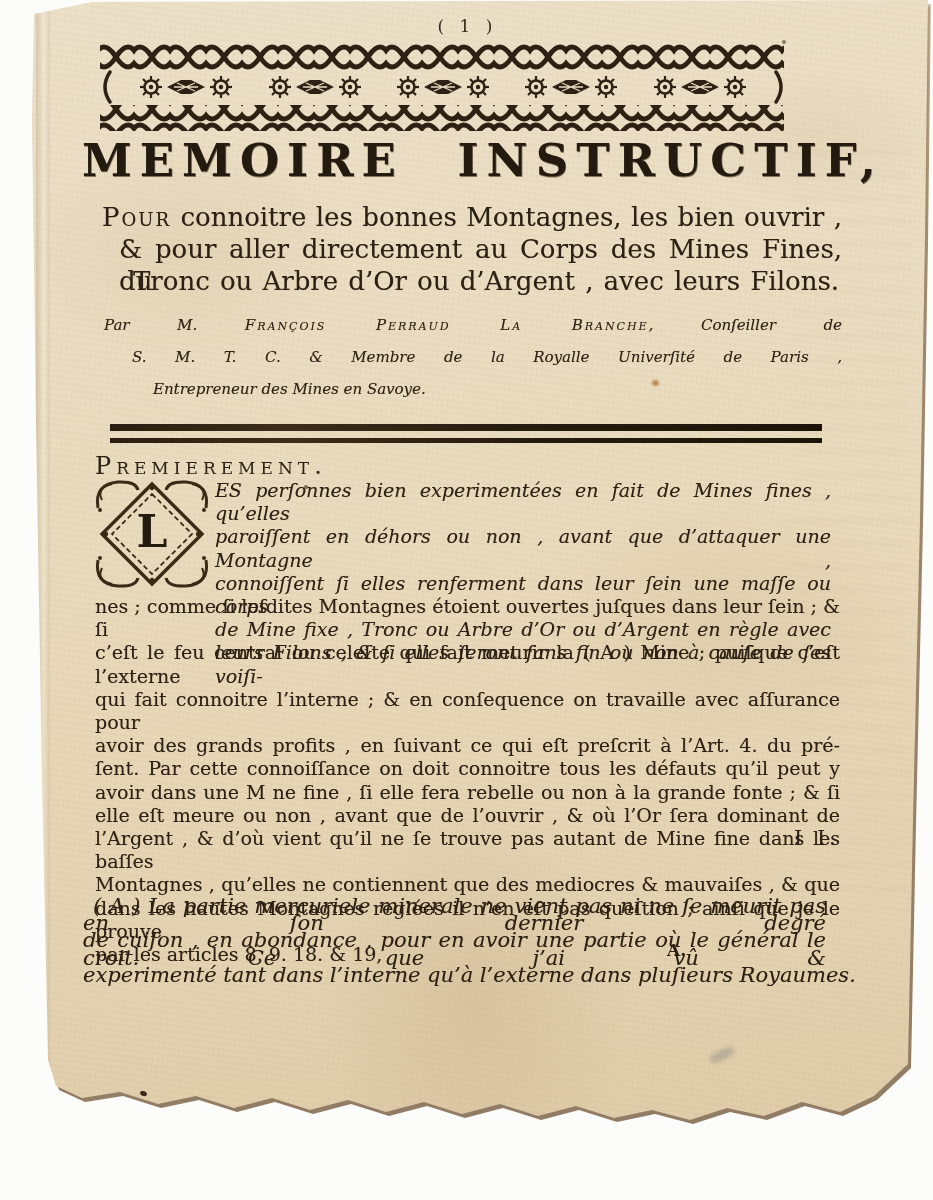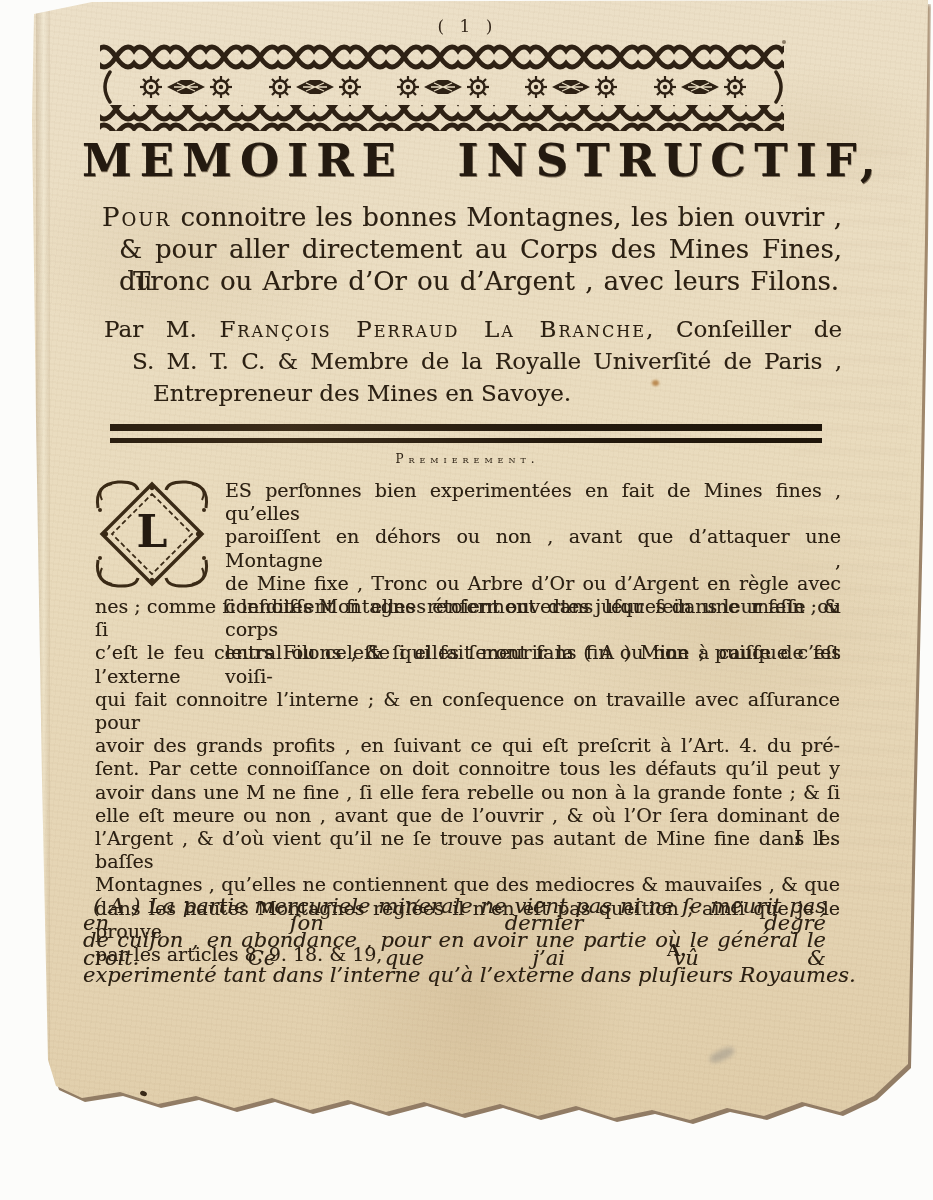--- a/index.html
+++ b/index.html
@@ -46,37 +46,37 @@
 
   .main-title{left:60px;top:134px;width:772px;text-align:center;white-space:nowrap;
     font-size:45px;font-weight:700;letter-spacing:8px;word-spacing:30px;color:#241a10;
     text-shadow:.6px .6px .4px rgba(50,32,14,.55);}
 
   .subtitle{font-size:26px;line-height:32px;}
   .sub1{left:80px;top:201px;width:740px;}
   .sub2{left:97px;top:233px;width:723px;}
   .sub3{left:111px;top:265px;width:706px;}
 
-  .author{font-size:23px;}
+  .author{font-style:italic;font-size:15px;}
   .auth1{left:82px;top:316px;width:738px;}
   .auth2{left:110px;top:348px;width:710px;}
   .auth3{left:110px;top:380px;width:710px;margin-left:21px;}
 
   .rule{left:88px;top:424px;width:712px;height:7px;background:linear-gradient(90deg,#2a1e10,#3c2d1a 25%,#241a0e 60%,#1e150a);}
   .rule2{top:438px;height:5px;}
 
-  .sec-heading{left:73px;top:452px;width:745px;text-align:center;font-variant:small-caps;
-    font-size:12px;letter-spacing:5px;color:#2b2013;}
+  .sec-heading{left:73px;top:452px;width:745px;font-variant:small-caps;
+    font-size:24px;letter-spacing:5px;color:#2b2013;}
 
   .dropcap-box{left:70px;top:474px;width:120px;height:120px;}
   .dropcap-letter{position:absolute;left:0;top:0;width:120px;height:120px;display:flex;align-items:center;justify-content:center;
     font-size:44px;font-weight:700;color:#241a10;padding-bottom:6px;box-sizing:border-box;}
 
   .body-text{font-size:19px;line-height:23.2px;}
-  .para1a{left:203px;top:479px;width:616px;}
+  .para1a{left:193px;top:479px;width:616px;font-style:italic;}
   .para1b{left:73px;top:595px;width:745px;}
   .sec2-heading{left:73px;top:826px;width:745px;text-align:right;font-size:21px;letter-spacing:4px;color:#2b2013;}
   .para2{left:73px;top:853px;width:745px;}
   .para2 .ind{text-indent:24px;}
 
   .footnote{left:61px;top:898px;width:743px;font-size:21px;line-height:17.2px;font-style:italic;}
   .footnote .ind{text-indent:10px;}
 
   .signature{left:645px;top:940px;font-size:17px;font-weight:700;color:#2b2013;}
 </style>
@@ -171,22 +171,22 @@
           <circle cx="106" cy="60" r="2.2" fill="#3a2a16"></circle>
         <circle cx="60" cy="106" r="2.2" fill="#3a2a16"></circle>
           <circle cx="14" cy="60" r="2.2" fill="#3a2a16"></circle>
       </svg>
       <span class="dropcap-letter">L</span>
     </div>
 
     <div class="abs body-text para1a ink">
         <div class="line jl">ES perſonnes bien experimentées en fait de Mines fines , qu’elles</div>
         <div class="line jl">paroiſſent en déhors ou non , avant que d’attaquer une Montagne ,</div>
+        <div class="line jl">connoiſſent ſi elles renferment dans leur ſein une maſſe ou corps</div>
         <div class="line jl">de Mine fixe , Tronc ou Arbre d’Or ou d’Argent en règle avec</div>
-        <div class="line jl">connoiſſent ſi elles renferment dans leur ſein une maſſe ou corps</div>
         <div class="line jl">leurs Filons , &amp; ſi elles ſeront ſans fin ou non à cauſe de ſes voiſi-</div>
       </div>
     <div class="abs body-text para1b ink">
         <div class="line jl">nes ; comme ſi leſdites Montagnes étoient ouvertes juſques dans leur ſein ; &amp; ſi</div>
         <div class="line jl">c’eſt le feu central ou celeſte qui fait meurir la ( A ) Mine ; puiſque c’eſt l’externe</div>
         <div class="line jl">qui fait connoitre l’interne ; &amp; en conſequence on travaille avec aſſurance pour</div>
         <div class="line jl">avoir des grands profits , en ſuivant ce qui eſt preſcrit à l’Art. 4. du pré-</div>
         <div class="line jl">ſent.  Par cette connoiſſance on doit connoitre tous les défauts qu’il peut y</div>
         <div class="line jl">avoir dans une M ne fine , ſi elle fera rebelle ou non à la grande fonte ; &amp; ſi</div>
         <div class="line jl">elle eſt meure ou non , avant que de l’ouvrir , &amp; où l’Or ſera dominant de</div>

